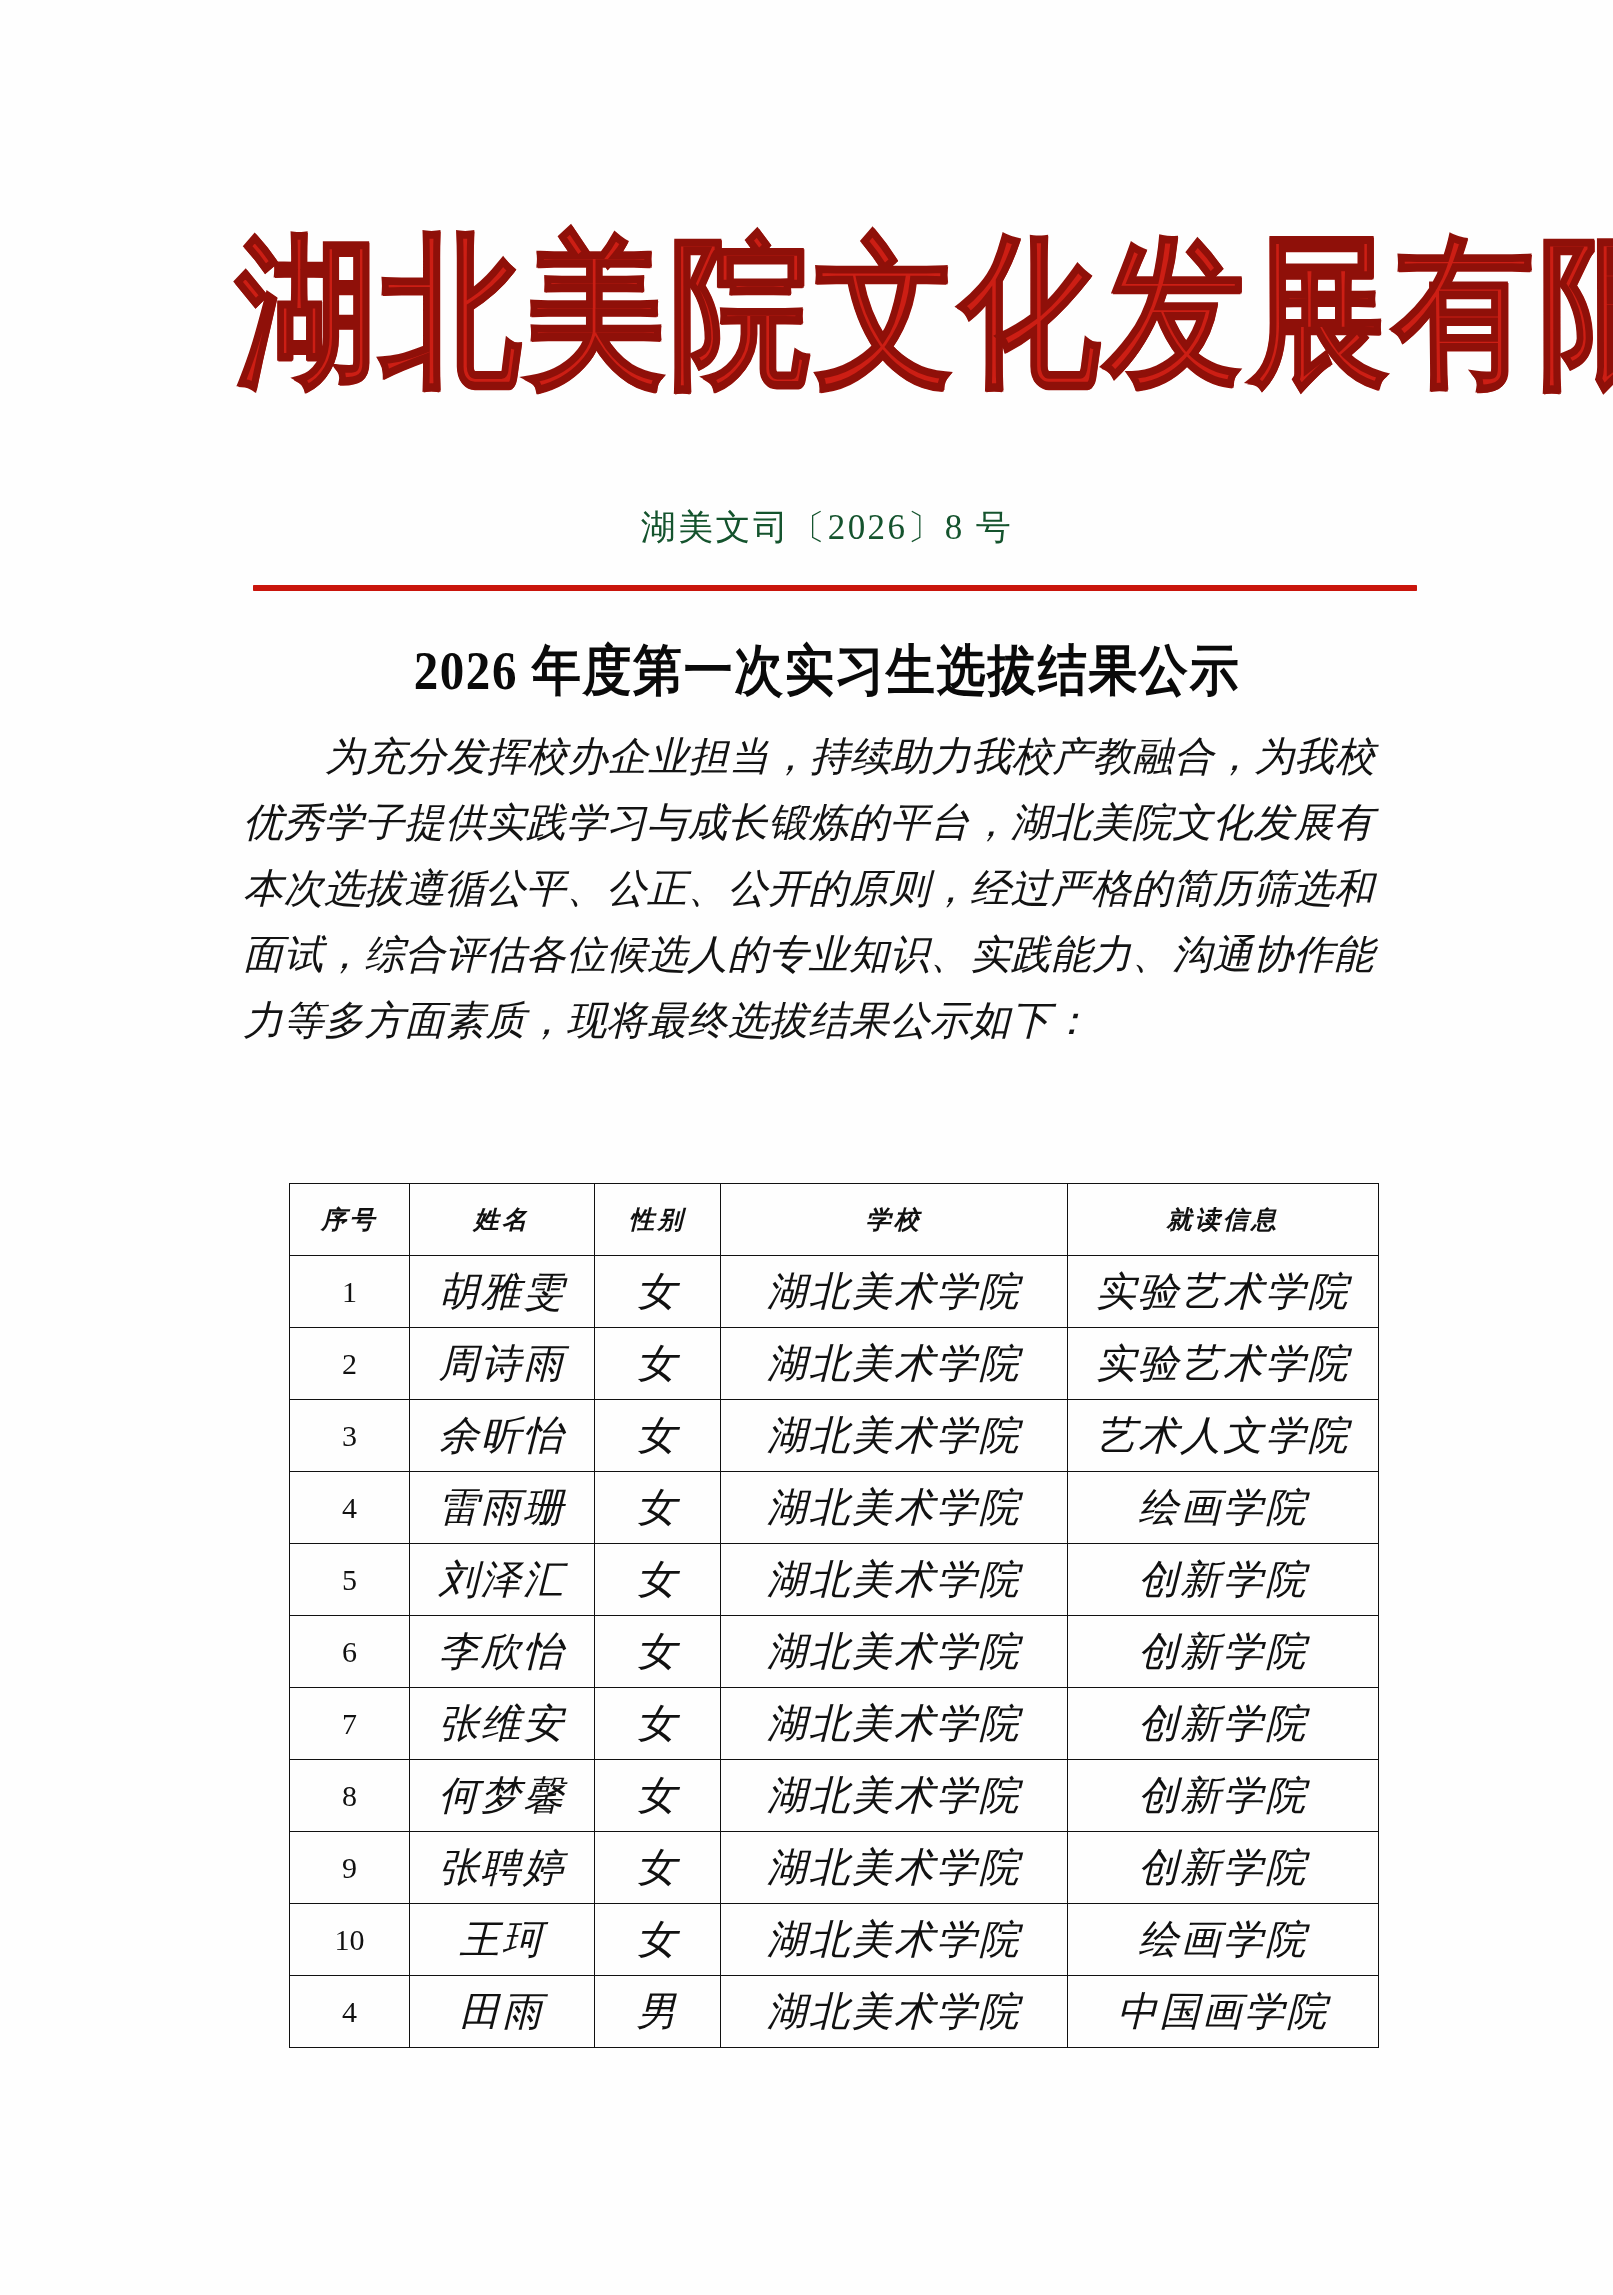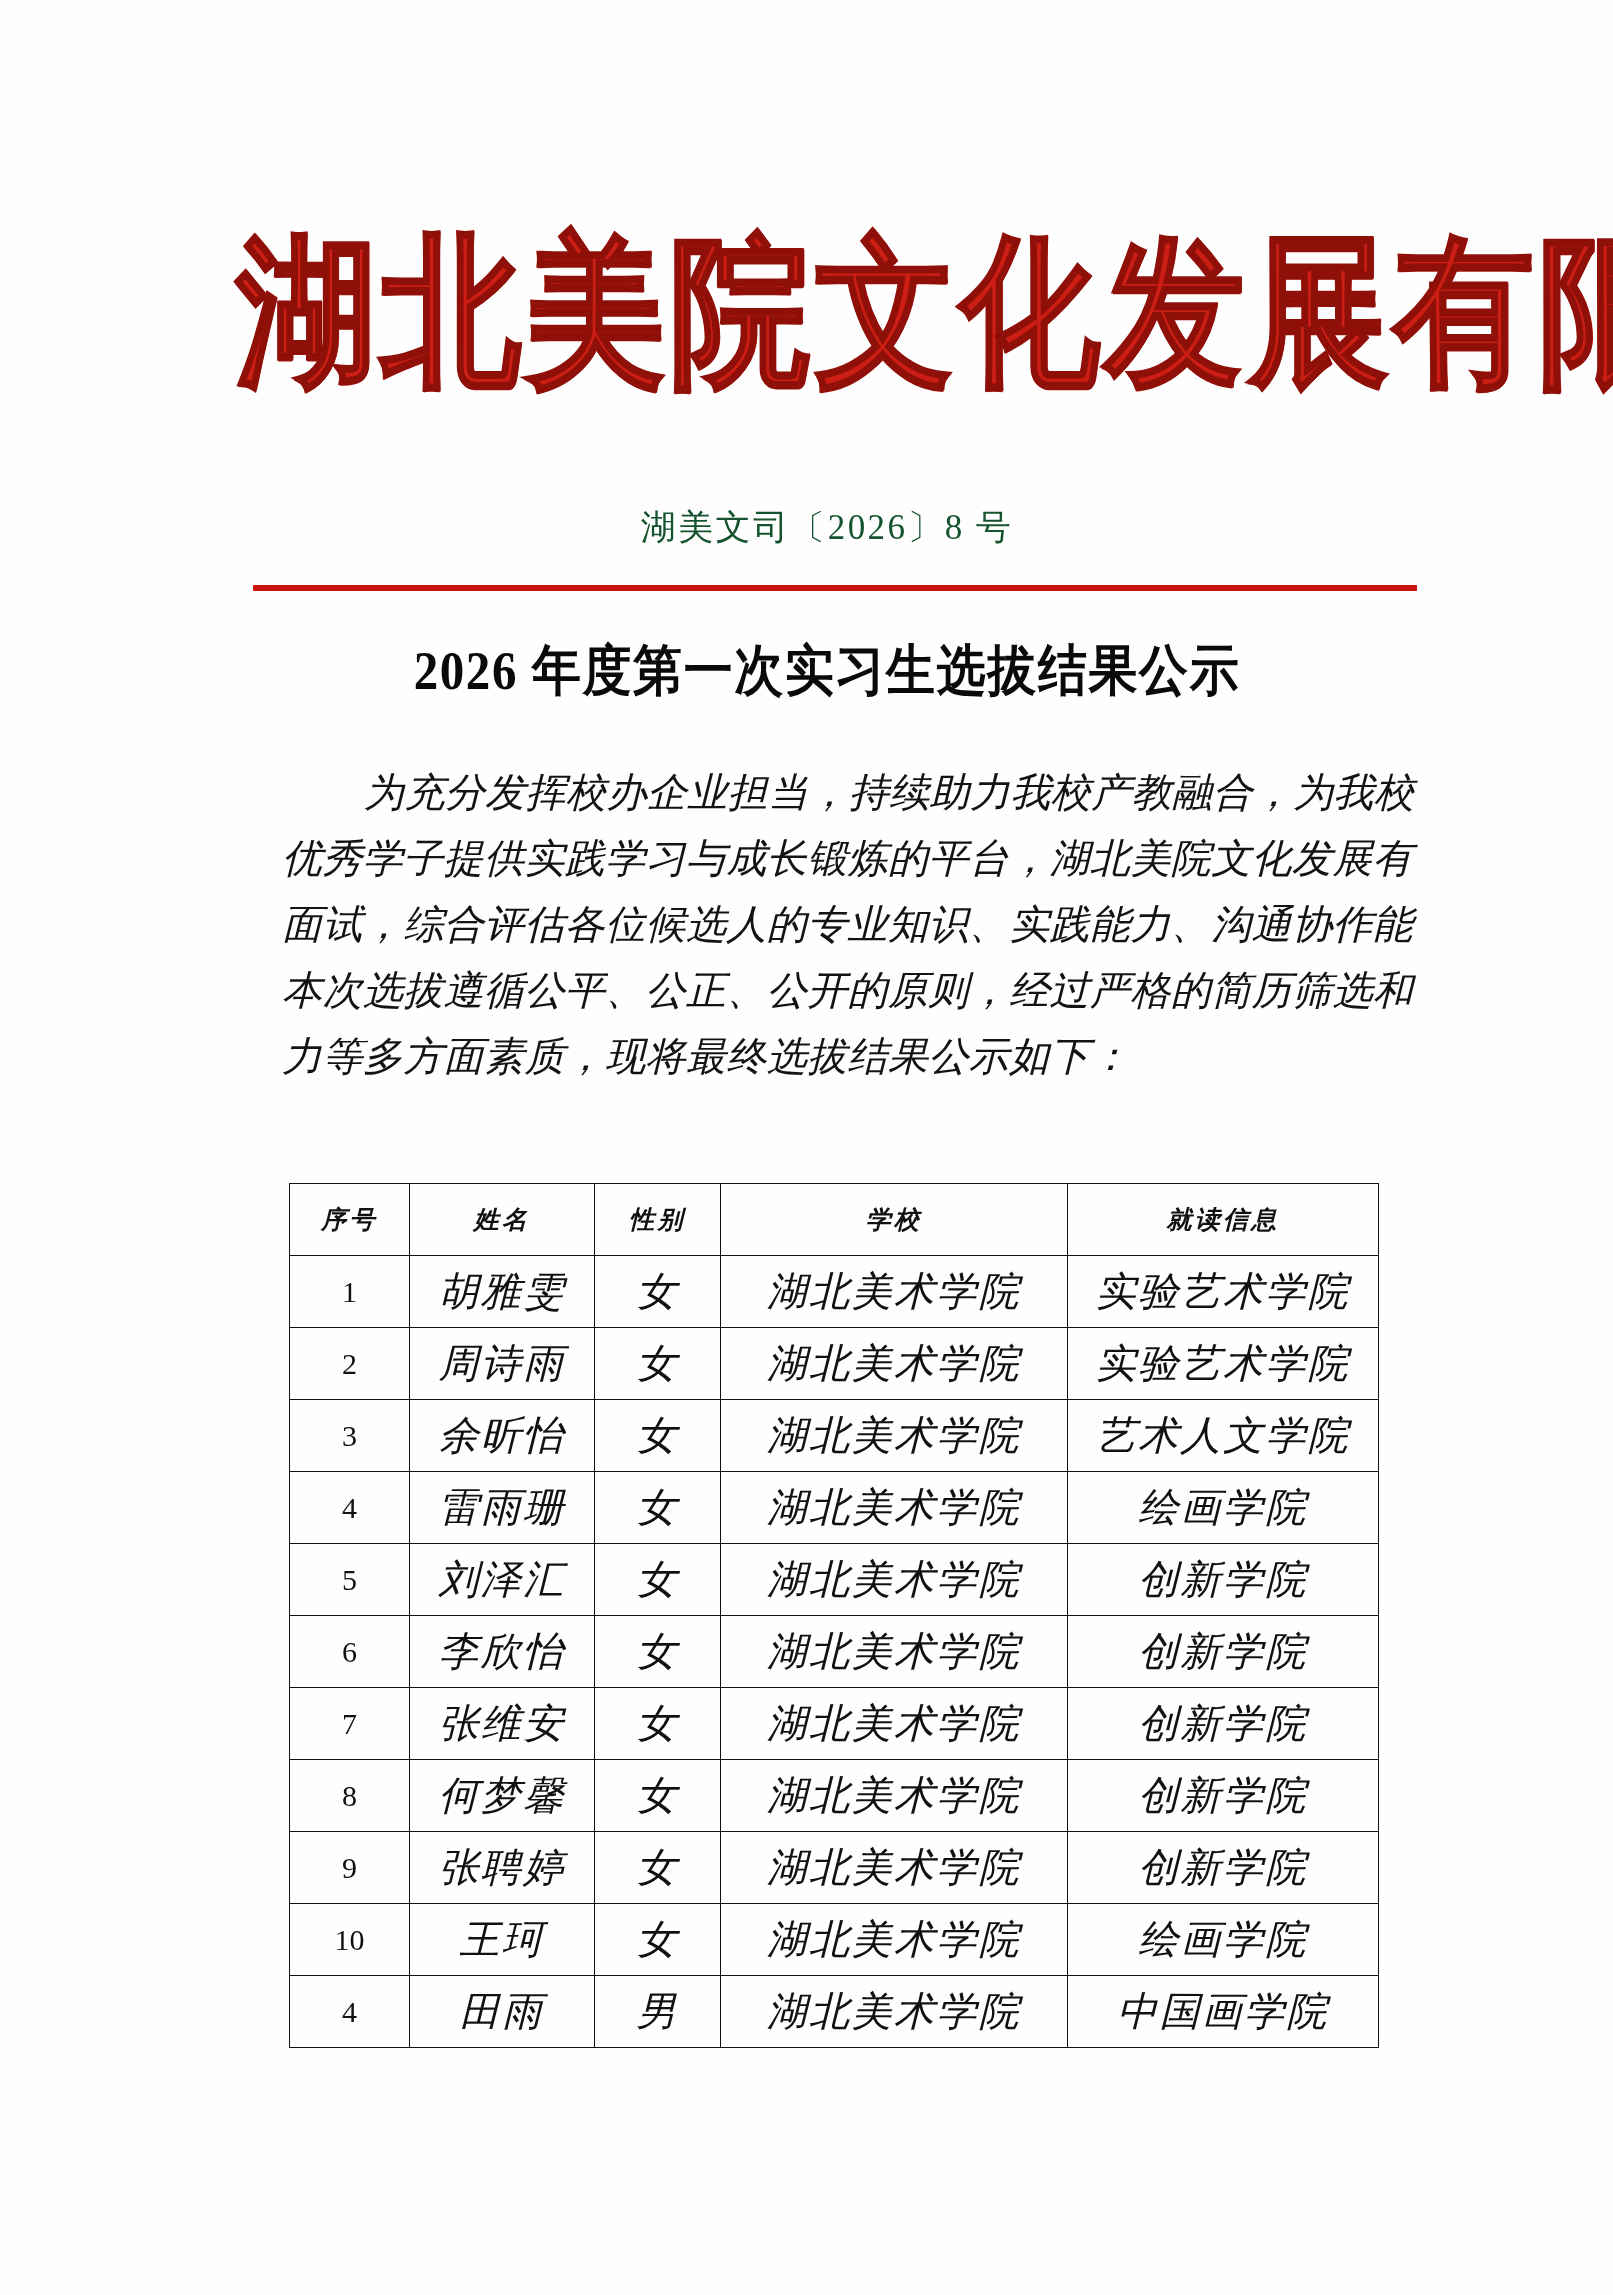--- a/index.html
+++ b/index.html
@@ -87,23 +87,22 @@
     font-family: "Liberation Serif", "DejaVu Serif", serif;
     transform: scaleY(1.12);
     transform-origin: center top;
     white-space: nowrap;
   }
 
   
   .body-block {
     position: absolute;
     left: 243px;
-    top: 760px;
+    top: 724px;
     width: 1154px;
-    margin-left: 39px;
   }
   .body-line {
     font-size: 40px;
     line-height: 66px;
     letter-spacing: 0.4px;
     color: #131313;
     font-family: "Liberation Serif", "DejaVu Serif", serif;
     font-style: italic;
     white-space: nowrap;
     text-align: justify;
@@ -165,22 +164,22 @@
 
   <div class="docnum">湖美文司〔2026〕8 号</div>
 
   <div class="redrule"></div>
 
   <div class="doc-title">2026 年度第一次实习生选拔结果公示</div>
 
   <div class="body-block">
     <div class="body-line indent">为充分发挥校办企业担当，持续助力我校产教融合，为我校</div>
     <div class="body-line">优秀学子提供实践学习与成长锻炼的平台，湖北美院文化发展有</div>
+    <div class="body-line">本次选拔遵循公平、公正、公开的原则，经过严格的简历筛选和</div>
     <div class="body-line">面试，综合评估各位候选人的专业知识、实践能力、沟通协作能</div>
-    <div class="body-line">本次选拔遵循公平、公正、公开的原则，经过严格的简历筛选和</div>
     <div class="body-line">力等多方面素质，现将最终选拔结果公示如下：</div>
   </div>
 
   <div class="table-wrap">
     <table class="result">
       <colgroup>
         <col class="col-no">
         <col class="col-name">
         <col class="col-gender">
         <col class="col-school">

